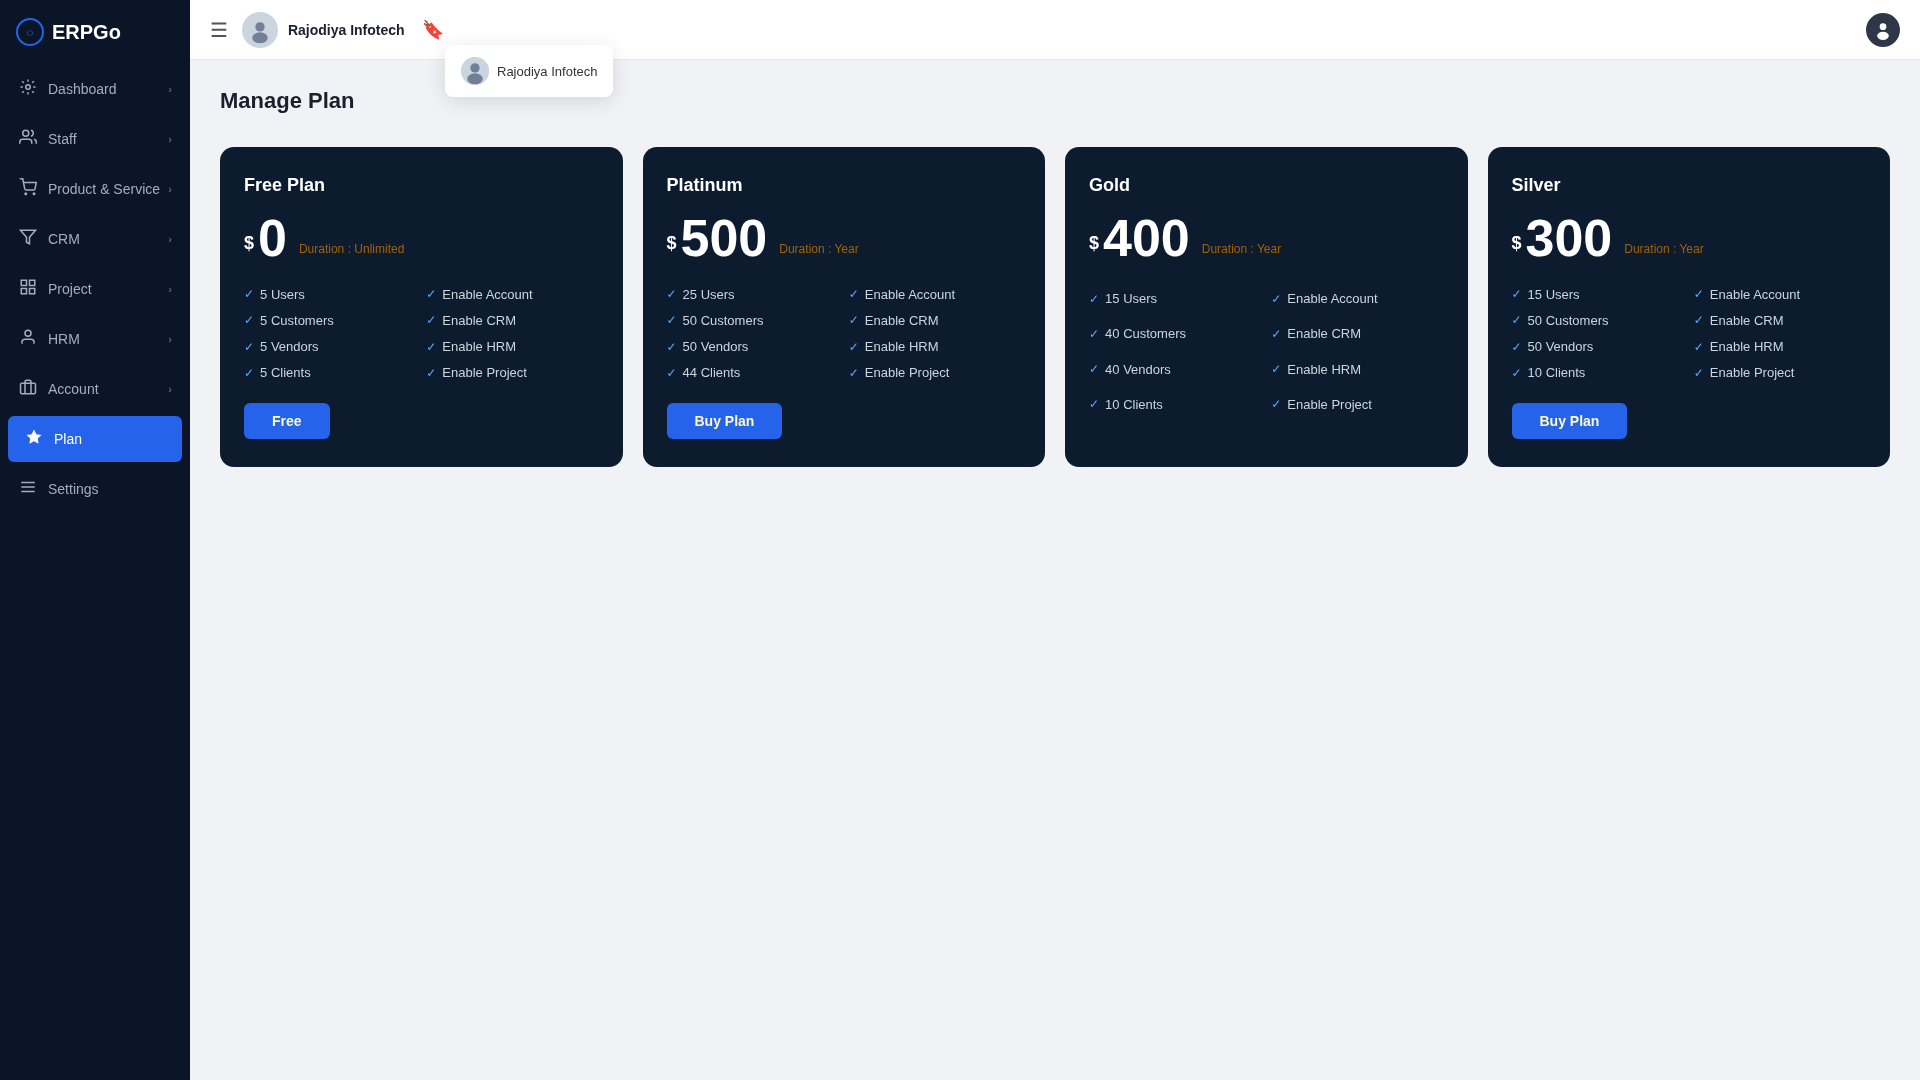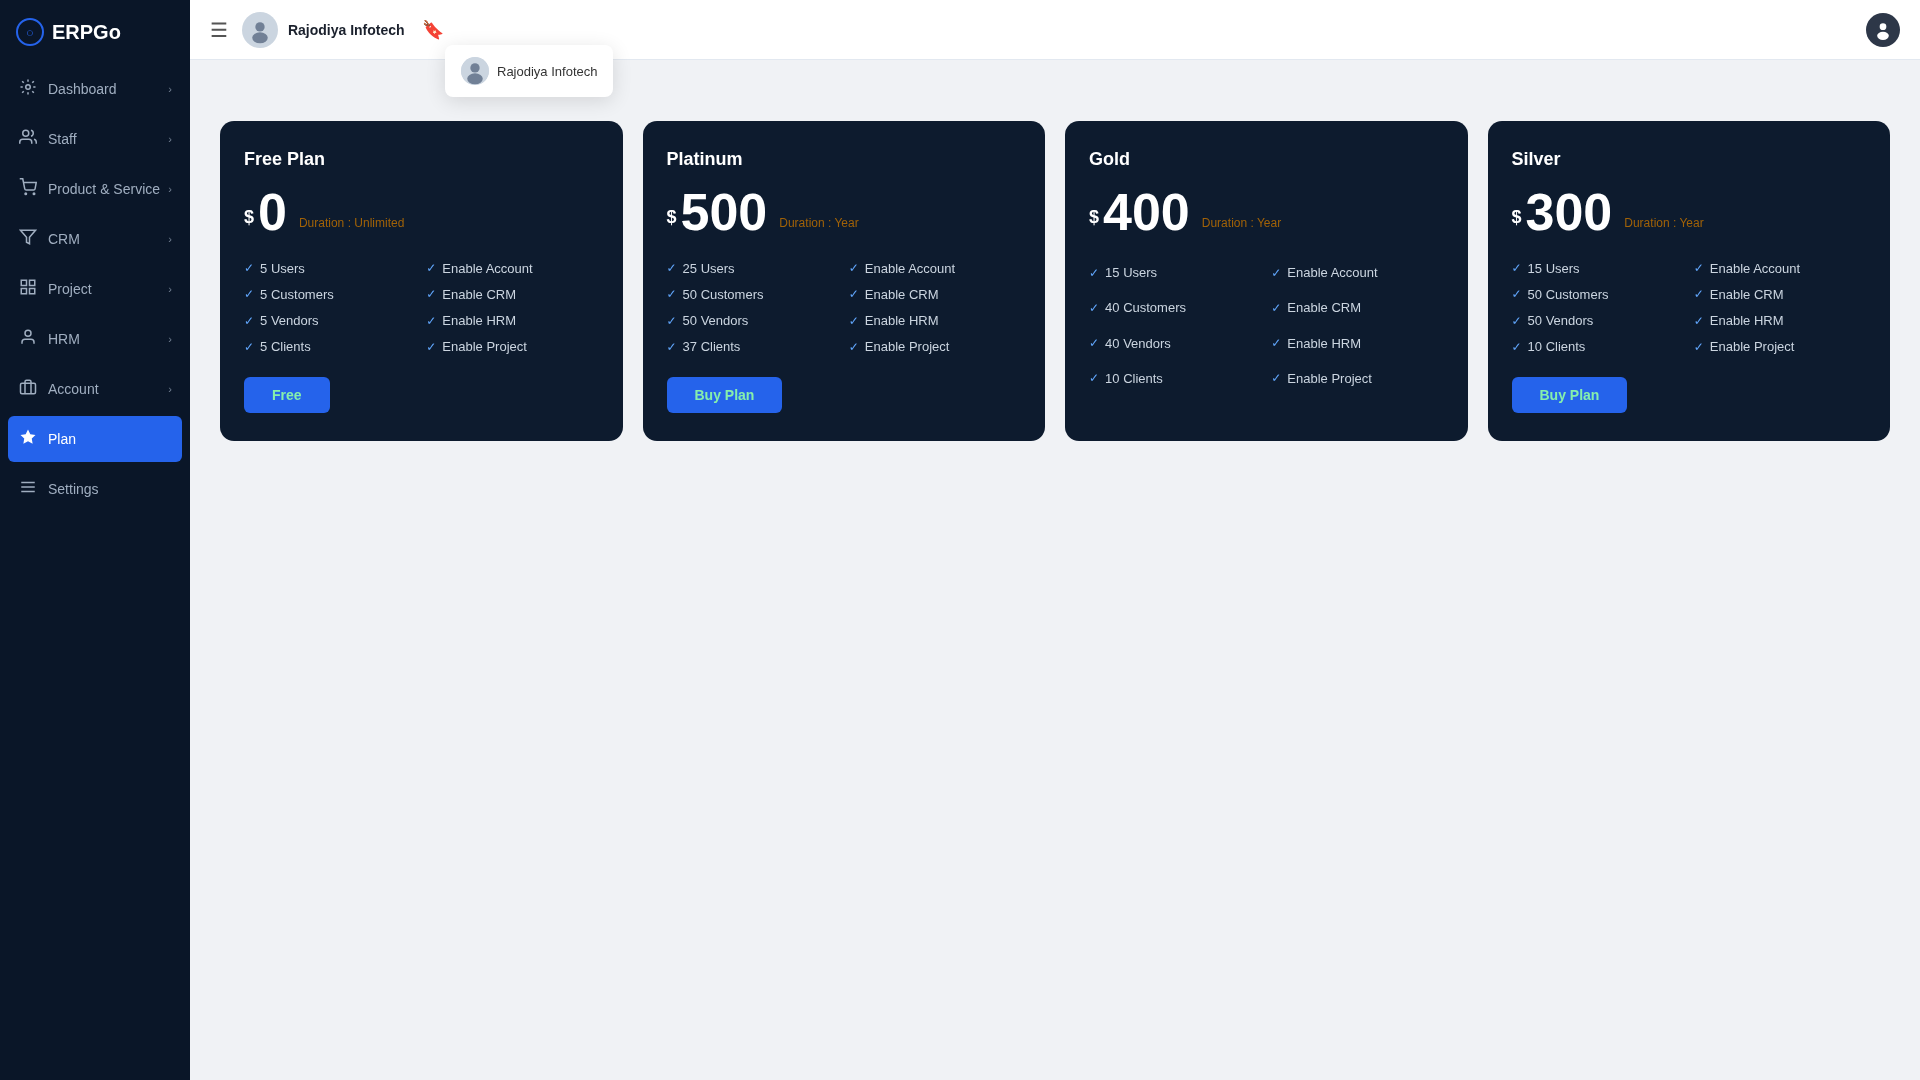--- a/index.html
+++ b/index.html
@@ -41,21 +41,21 @@
     .nav-item {
       display: flex;
       align-items: center;
       justify-content: space-between;
       padding: 14px 18px;
       cursor: pointer;
       font-size: 14px;
       color: #a0aec0;
       transition: background 0.15s;
     }
-    .nav-item.active { background: #2563eb; color: #fff; border-radius: 6px; margin: 2px 8px; padding: 12px 10px; }
+    .nav-item.active { background: #2563eb; color: #fff; border-radius: 6px; margin: 2px 8px; padding: 12px 16px; }
     .nav-item .nav-left { display: flex; align-items: center; gap: 10px; }
     .nav-item .nav-icon { font-size: 16px; width: 20px; text-align: center; }
     .nav-item .nav-label { font-size: 14px; }
     .nav-item .nav-arrow { font-size: 11px; opacity: 0.7; }
 
     
     .main {
       flex: 1;
       display: flex;
       flex-direction: column;
@@ -162,21 +162,21 @@
       color: #cbd5e0;
       display: flex;
       align-items: center;
       gap: 6px;
     }
     .plan-feature .check { color: #60a5fa; font-size: 12px; }
     .plan-btn {
       display: inline-block;
       padding: 10px 28px;
       background: #2563eb;
-      color: #86efac;
+      color: #fef9c3;
       border: none;
       border-radius: 6px;
       font-size: 14px;
       font-weight: 600;
       cursor: pointer;
       text-align: center;
       width: fit-content;
     }
     .plan-btn.free-btn { background: #2563eb; }
     .plan-expired-badge {
@@ -329,20 +329,21 @@
       <div class="profile-circle">
         <svg width="20" height="20" viewBox="0 0 24 24" fill="white" xmlns="http://www.w3.org/2000/svg">
           <circle cx="12" cy="8" r="4" fill="white"></circle>
           <ellipse cx="12" cy="19" rx="7" ry="5" fill="white"></ellipse>
         </svg>
       </div>
     </div>
   </div>
 
   <div class="content">
+    <h1 class="page-title">Manage Plan</h1>
     <div class="plans-grid" id="plans-grid">
         <div class="plan-card">
     <div class="plan-name">Free Plan</div>
     <div class="plan-price-row">
       <span class="plan-currency">$</span>
       <span class="plan-amount">0</span>
       <span class="plan-duration">Duration : Unlimited</span>
     </div>
     <div class="plan-features">
 
@@ -423,21 +424,21 @@
       <span>50 Vendors</span>
     </div>
 
     <div class="plan-feature">
       <span class="check">✓</span>
       <span>Enable HRM</span>
     </div>
 
     <div class="plan-feature">
       <span class="check">✓</span>
-      <span>37 Clients</span>
+      <span>44 Clients</span>
     </div>
 
     <div class="plan-feature">
       <span class="check">✓</span>
       <span>Enable Project</span>
     </div>
 
     </div>
     <button class="plan-btn ">Buy Plan</button>
   </div>

